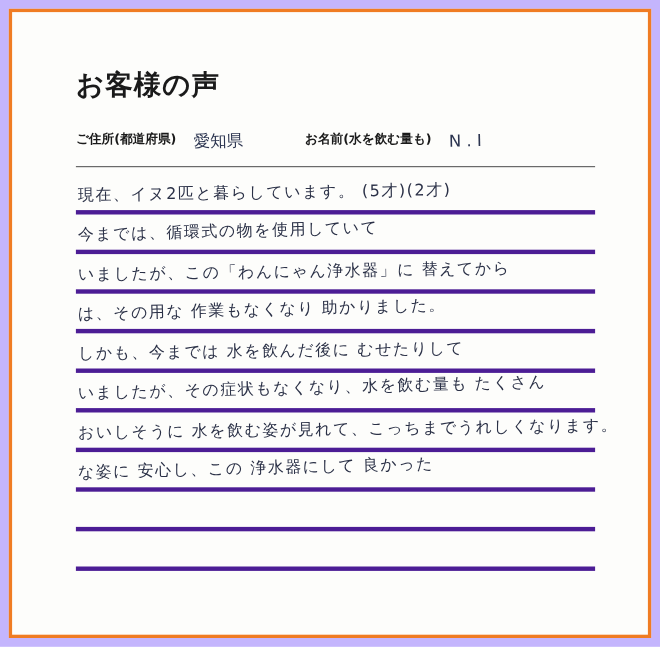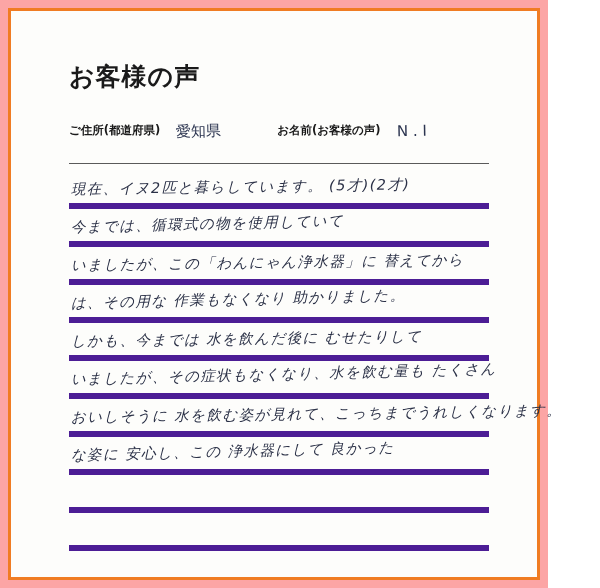--- a/index.html
+++ b/index.html
@@ -8,24 +8,24 @@
   }
   body {
     width: 600px;
     height: 588px;
     background: #ffffff;
     font-family: "Liberation Sans", sans-serif;
     overflow: hidden;
   }
   .page {
     position: relative;
-    width: 548px;
+    width: 600px;
     height: 588px;
     box-sizing: border-box;
-    background: #fca5a5;
+    background: #c4b5fd;
   }
   
   .frame {
     position: absolute;
     left: 8px;
     top: 8px;
     right: 8px;
     bottom: 8px;
     border: 3px solid #f07c23;
     box-sizing: border-box;
@@ -41,23 +41,23 @@
     font-family: "DejaVu Sans", "Liberation Sans", sans-serif;
     font-size: 25px;
     font-weight: bold;
     color: #1a1a1a;
     letter-spacing: 1px;
     margin: 0 0 28px 0;
     line-height: 1.1;
   }
   .meta-row {
     display: flex;
-    align-items: center;
+    align-items: flex-start;
     gap: 6px;
-    margin-bottom: 18px;
+    margin-bottom: 6px;
     height: 26px;
   }
   .meta-label {
     font-family: "DejaVu Sans", "Liberation Sans", sans-serif;
     font-size: 11.5px;
     color: #1a1a1a;
     font-weight: bold;
     white-space: nowrap;
     padding-bottom: 2px;
   }
@@ -79,22 +79,21 @@
     border-top: 1px solid #5a5a5a;
     margin: 0 0 0 0;
   }
   .hand-area {
     position: relative;
     margin-top: 7px;
   }
   .hand-line {
     position: relative;
     height: 32px;
-    border-bottom: 6px solid #4c1d95;
-    font-style: italic;
+    border-bottom: 4px solid #4c1d95;
   }
   .hand-text {
     position: absolute;
     left: 2px;
     bottom: 4px;
     font-family: "DejaVu Sans", "Liberation Sans", sans-serif;
     font-size: 14.5px;
     color: #2b3147;
     letter-spacing: 1.4px;
     white-space: nowrap;
@@ -111,21 +110,21 @@
 <div class="page">
   <div class="frame">
     <div class="inner">
 
       <h1 class="title">お客様の声</h1>
 
       <div class="meta-row">
         <span class="meta-label">ご住所(都道府県)</span>
         <span class="meta-value">愛知県</span>
         <span class="meta-gap"></span>
-        <span class="meta-label">お名前(お客様の声)</span>
+        <span class="meta-label">お名前(水を飲む量も)</span>
         <span class="meta-value">N . I</span>
       </div>
       <hr class="rule">
 
       <div class="hand-area">
         <div class="hand-line">
           <span class="hand-text">現在、イヌ2匹と暮らしています。 (5才)(2才)</span>
         </div>
         <div class="hand-line">
           <span class="hand-text">今までは、循環式の物を使用していて</span>

